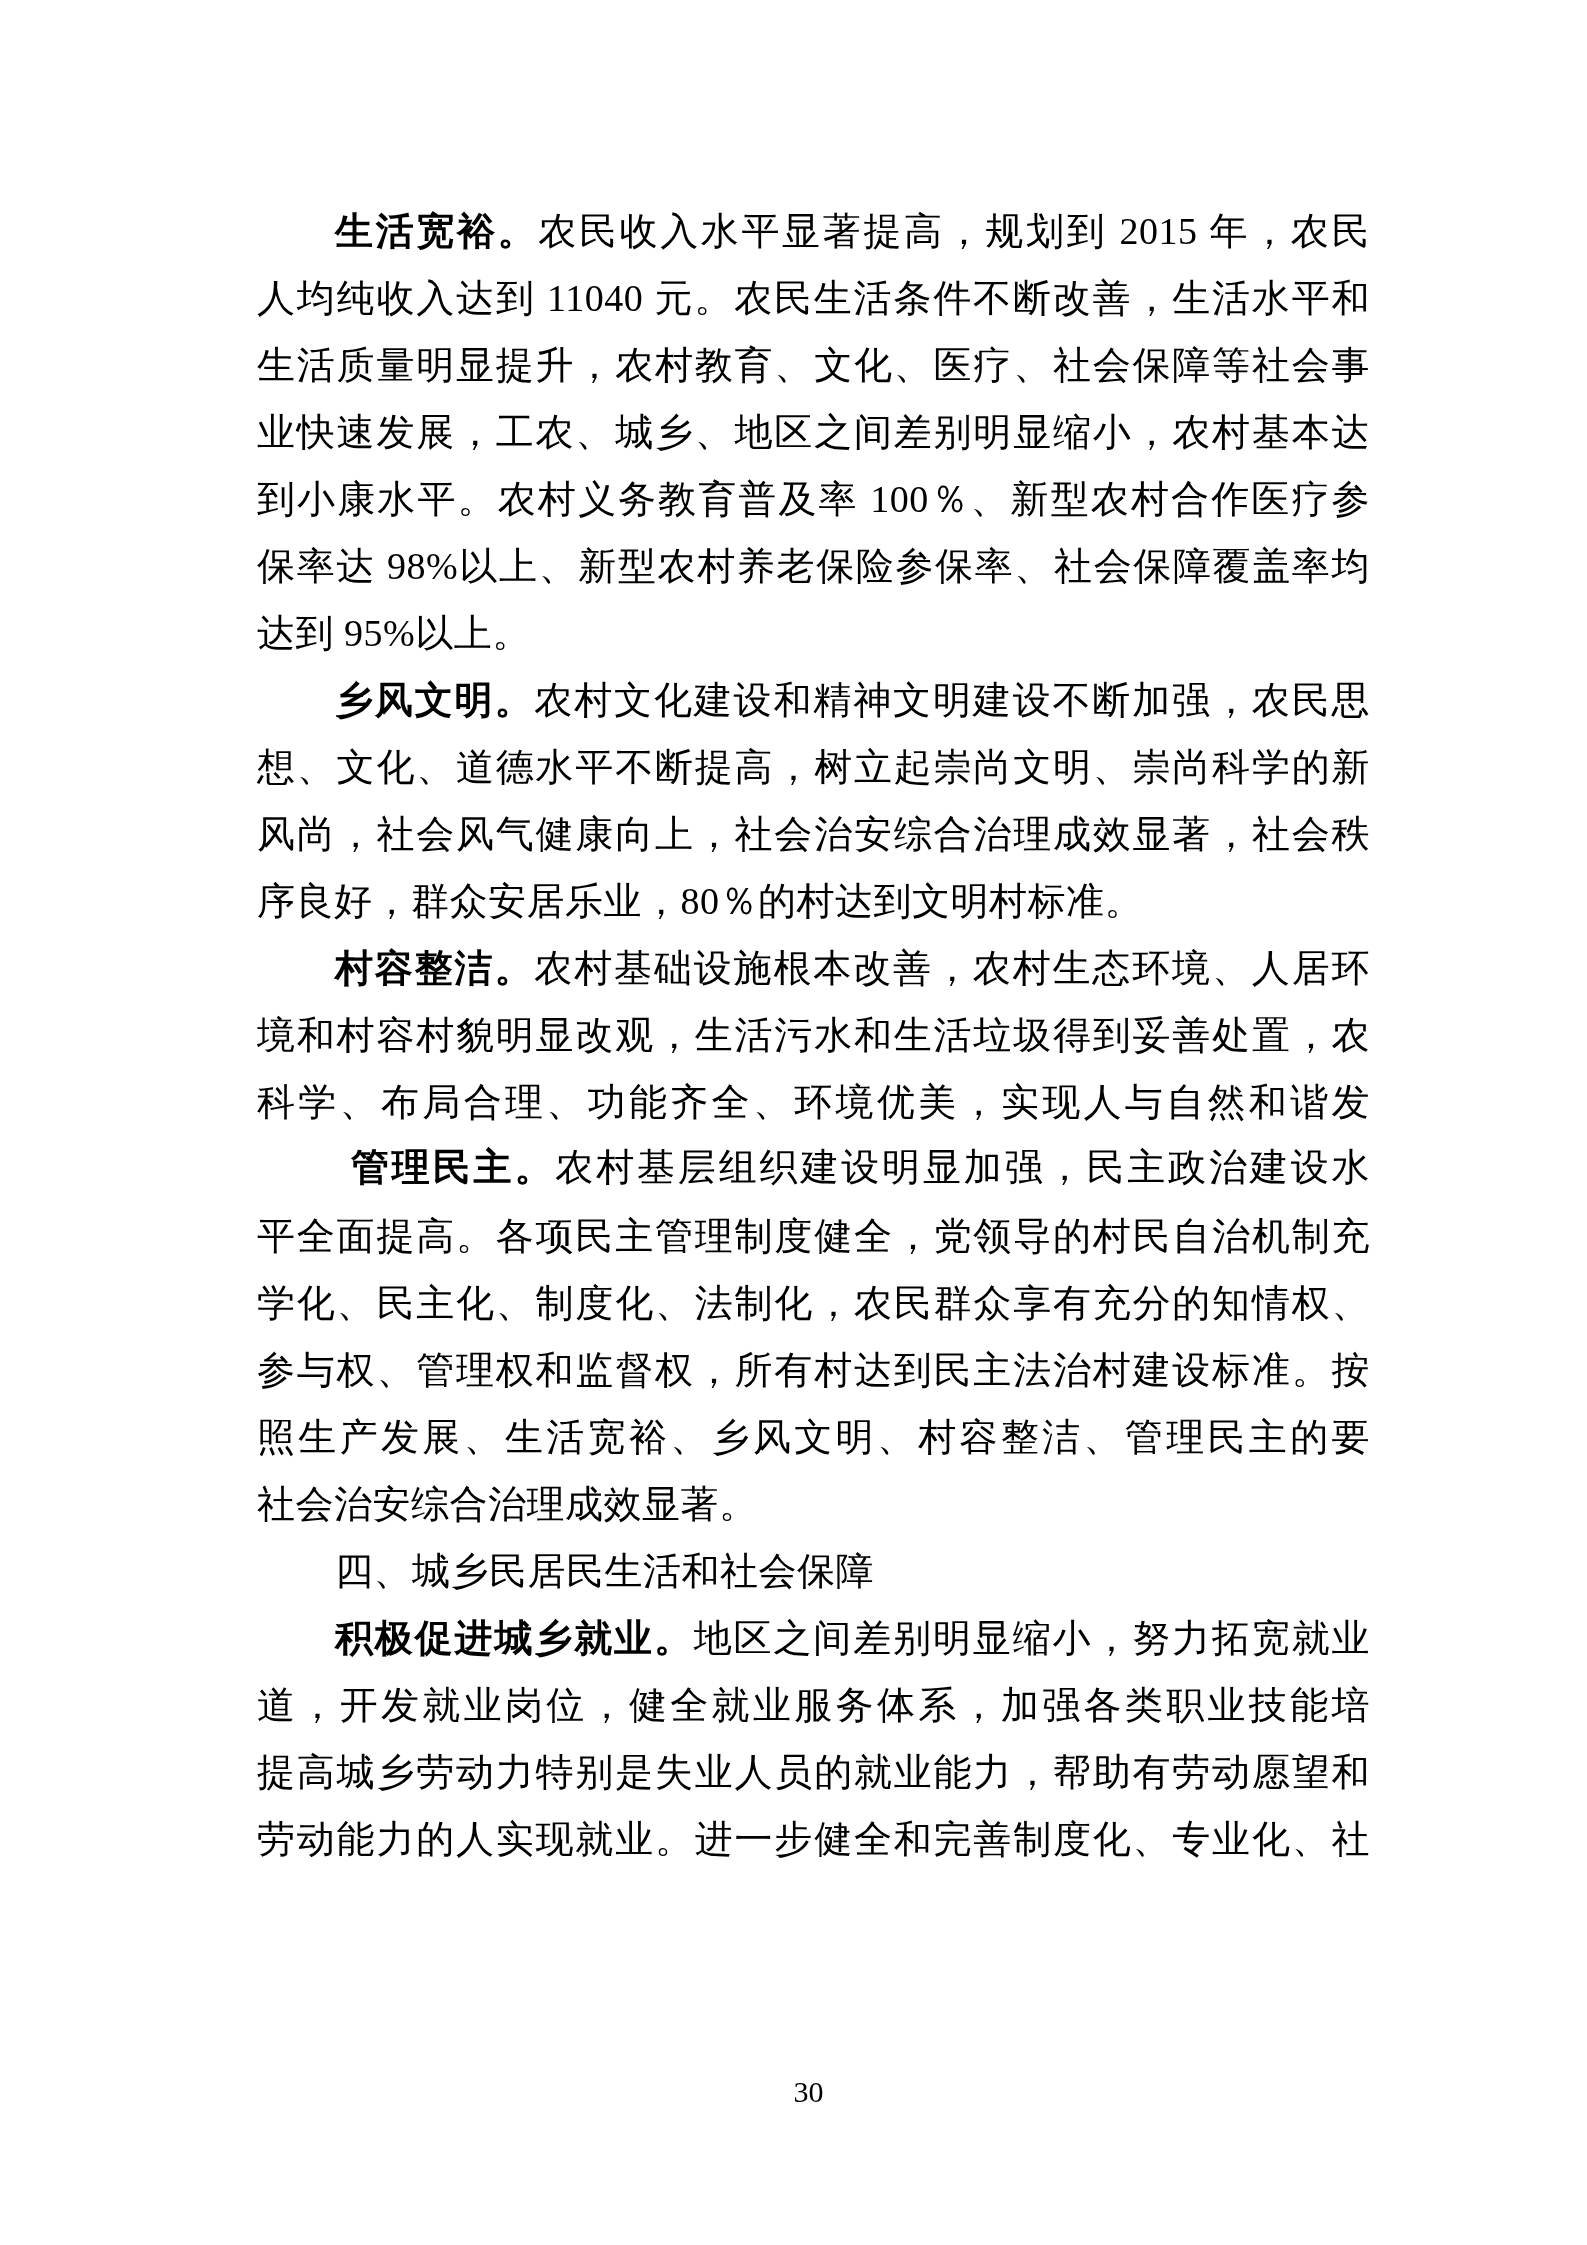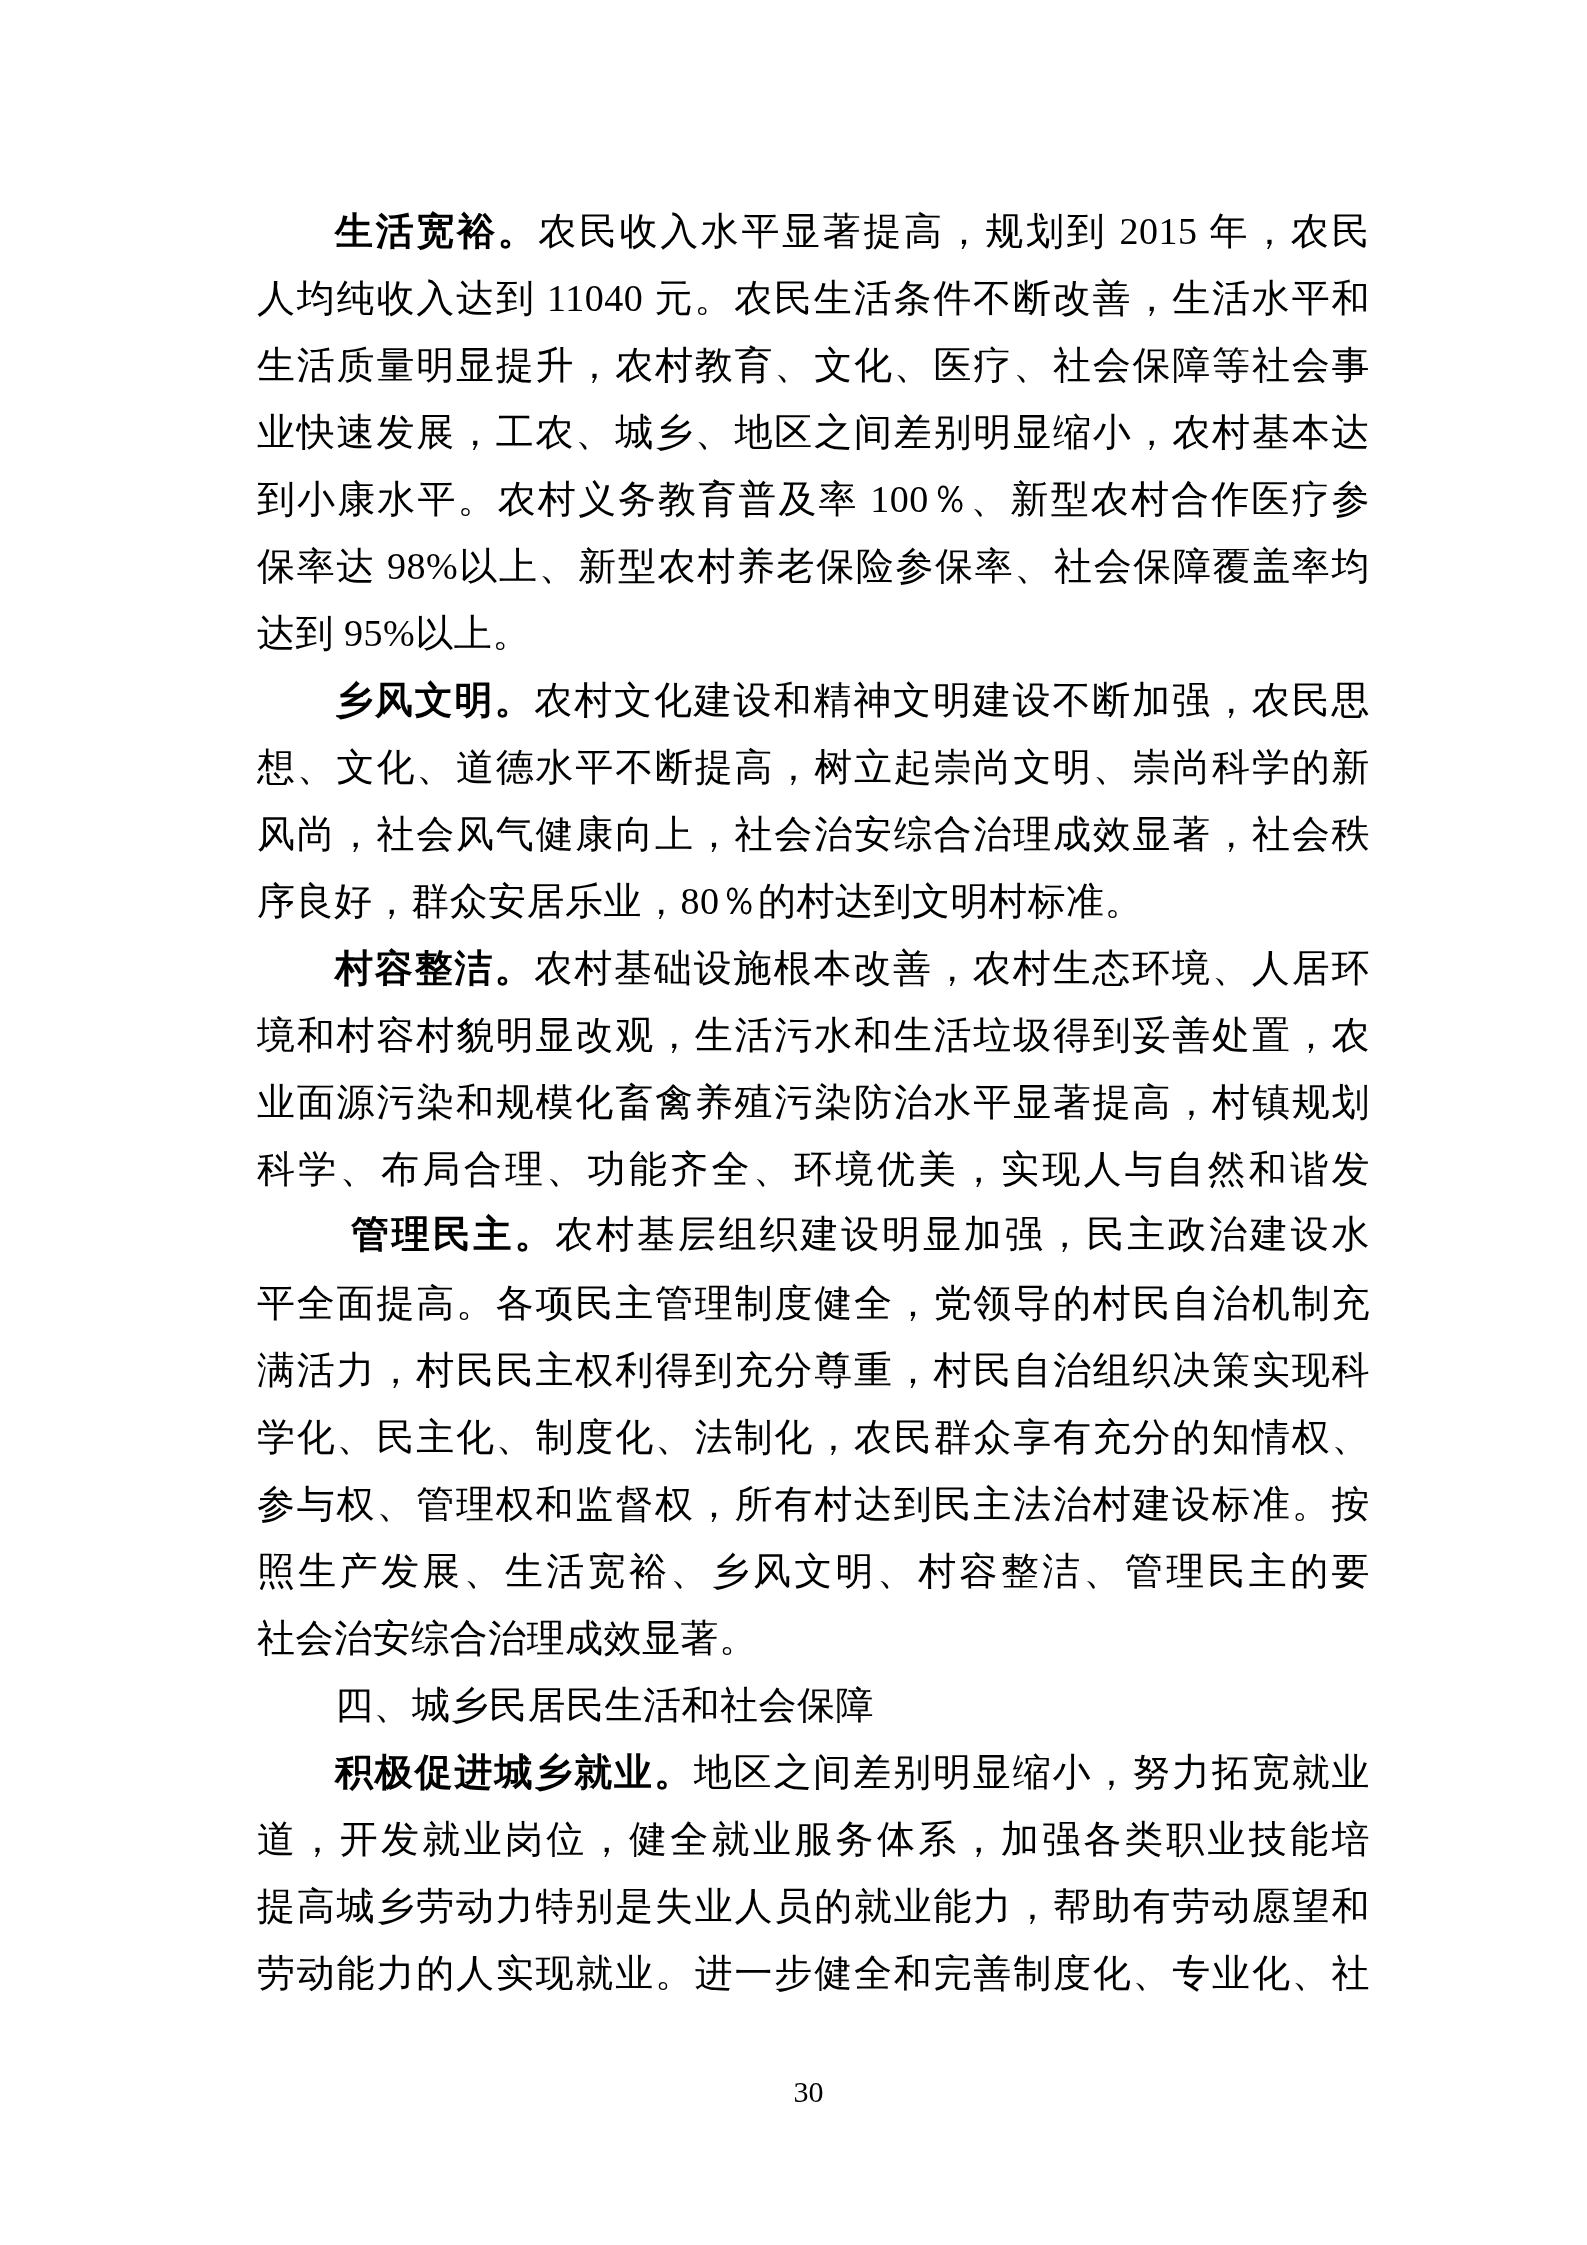--- a/index.html
+++ b/index.html
@@ -76,25 +76,23 @@
       <div class="line justify"><span>业快速发展，工农、城乡、地区之间差别明显缩小，农村基本达</span></div>
       <div class="line justify"><span>到小康水平。农村义务教育普及率 100％、新型农村合作医疗参</span></div>
       <div class="line justify"><span>保率达 98%以上、新型农村养老保险参保率、社会保障覆盖率均</span></div>
       <div class="line"><span>达到 95%以上。</span></div>
       <div class="line justify indent"><span class="lead">乡风文明。</span><span>农村文化建设和精神文明建设不断加强，农民思</span></div>
       <div class="line justify"><span>想、文化、道德水平不断提高，树立起崇尚文明、崇尚科学的新</span></div>
       <div class="line justify"><span>风尚，社会风气健康向上，社会治安综合治理成效显著，社会秩</span></div>
       <div class="line"><span>序良好，群众安居乐业，80％的村达到文明村标准。</span></div>
       <div class="line justify indent"><span class="lead">村容整洁。</span><span>农村基础设施根本改善，农村生态环境、人居环</span></div>
       <div class="line justify"><span>境和村容村貌明显改观，生活污水和生活垃圾得到妥善处置，农</span></div>
-      <div class="line justify"><span>业面源污染和规模化畜禽养殖污染防治水平显著提高，村镇规划</span></div>
       <div class="line justify"><span>科学、布局合理、功能齐全、环境优美，实现人与自然和谐发展。</span></div>
       <div class="line justify indent-wide"><span class="lead">管理民主。</span><span>农村基层组织建设明显加强，民主政治建设水</span></div>
       <div class="line justify"><span>平全面提高。各项民主管理制度健全，党领导的村民自治机制充</span></div>
-      <div class="line justify"><span>满活力，村民民主权利得到充分尊重，村民自治组织决策实现科</span></div>
       <div class="line justify"><span>学化、民主化、制度化、法制化，农民群众享有充分的知情权、</span></div>
       <div class="line justify"><span>参与权、管理权和监督权，所有村达到民主法治村建设标准。按</span></div>
       <div class="line justify"><span>照生产发展、生活宽裕、乡风文明、村容整洁、管理民主的要求，</span></div>
       <div class="line"><span>社会治安综合治理成效显著。</span></div>
       <div class="line indent heading"><span>四、城乡民居民生活和社会保障</span></div>
       <div class="line justify indent"><span class="lead">积极促进城乡就业。</span><span>地区之间差别明显缩小，努力拓宽就业渠</span></div>
       <div class="line justify"><span>道，开发就业岗位，健全就业服务体系，加强各类职业技能培训，</span></div>
       <div class="line justify"><span>提高城乡劳动力特别是失业人员的就业能力，帮助有劳动愿望和</span></div>
       <div class="line justify"><span>劳动能力的人实现就业。进一步健全和完善制度化、专业化、社</span></div>
     </div>

